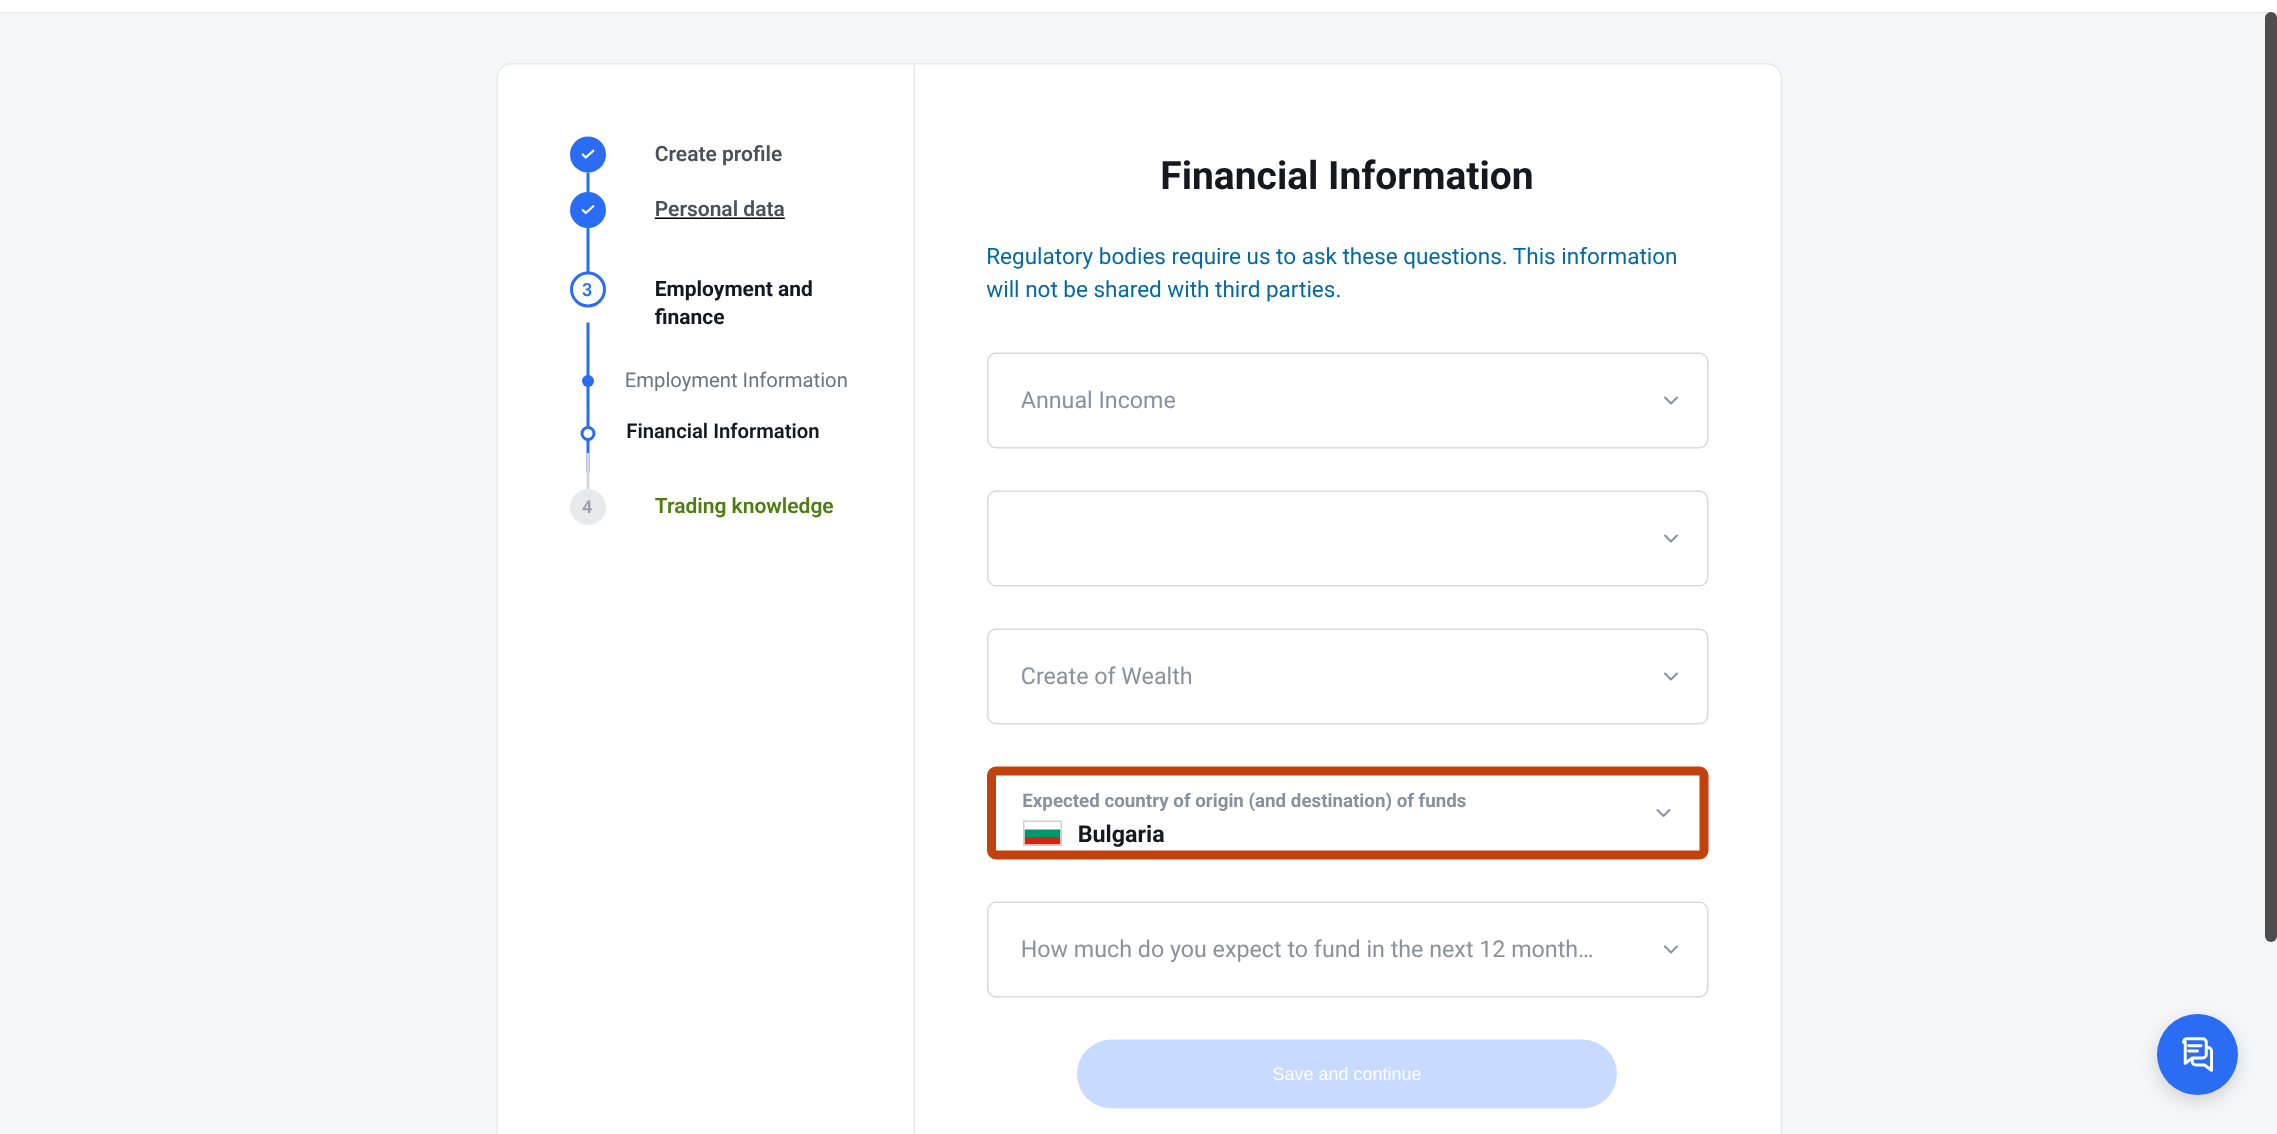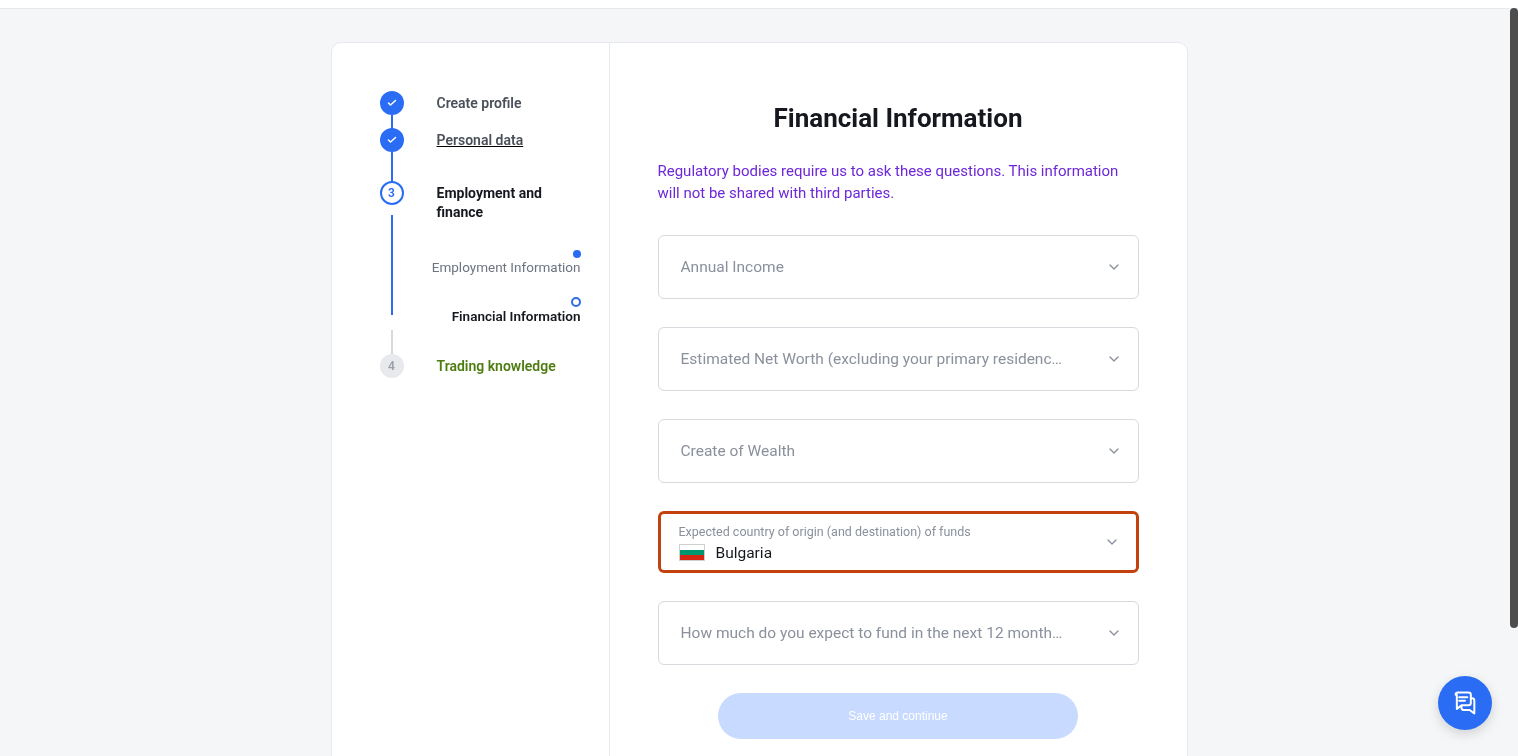--- a/index.html
+++ b/index.html
@@ -87,24 +87,23 @@
     }
     .step-label.current { color: #15181f; font-weight: 700; }
     .step-label.future { color: #4d7c0f; }
     .sub-steps {
       margin-left: 9px;
       padding-left: 0;
       position: relative;
     }
     .sub-step {
       display: flex;
-      align-items: flex-end;
+      align-items: flex-start;
       position: relative;
       padding-top: 14px;
-      flex-direction: column;
     }
     .sub-dot {
       width: 8px;
       height: 8px;
       border-radius: 50%;
       background: #2a6df4;
       flex-shrink: 0;
       margin-top: 5px;
       z-index: 1;
       position: relative;
@@ -133,21 +132,21 @@
     .sub-label.current { color: #15181f; font-weight: 600; }
     .heading {
       font-size: 26px;
       font-weight: 700;
       color: #15181f;
       text-align: center;
       margin-bottom: 28px;
     }
     .subheading {
       font-size: 15px;
-      color: #6d28d9;
+      color: #0369a1;
       line-height: 1.45;
       margin-bottom: 30px;
     }
     .field {
       border: 1px solid #d8d9de;
       border-radius: 6px;
       height: 64px;
       padding: 0 46px 0 22px;
       display: flex;
       align-items: center;
@@ -164,27 +163,28 @@
       width: 100%;
     }
     .field-chevron {
       position: absolute;
       right: 16px;
       top: 50%;
       transform: translateY(-50%);
       color: #8a909c;
     }
     .field-filled {
-      border: 3px solid #c2410c;
+      border: 6px solid #c2410c;
       border-radius: 6px;
       height: 62px;
       padding: 10px 46px 8px 18px;
       position: relative;
       margin-bottom: 28px;
       cursor: pointer;
+      font-weight: bold;
     }
     .field-top-label {
       font-size: 12.5px;
       color: #8a909c;
       margin-bottom: 5px;
       white-space: nowrap;
       overflow: hidden;
       text-overflow: ellipsis;
     }
     .field-value-row {
@@ -312,21 +312,20 @@
       <div class="field">
         <div class="field-placeholder">Annual Income</div>
         <div class="field-chevron">
           <svg width="16" height="16" viewBox="0 0 24 24" fill="none">
               <path d="M6 9l6 6 6-6" stroke="currentColor" stroke-width="2" stroke-linecap="round" stroke-linejoin="round"></path>
             </svg>
         </div>
       </div>
 
       <div class="field">
-        <div class="field-placeholder">Estimated Net Worth (excluding your primary residenc…</div>
         <div class="field-chevron">
           <svg width="16" height="16" viewBox="0 0 24 24" fill="none">
               <path d="M6 9l6 6 6-6" stroke="currentColor" stroke-width="2" stroke-linecap="round" stroke-linejoin="round"></path>
             </svg>
         </div>
       </div>
 
       <div class="field">
         <div class="field-placeholder">Create of Wealth</div>
         <div class="field-chevron">

